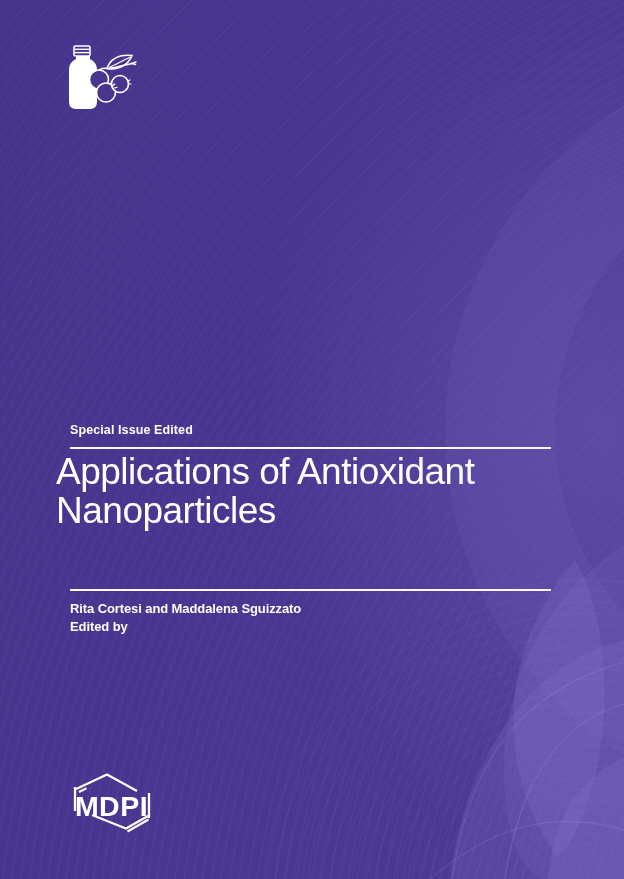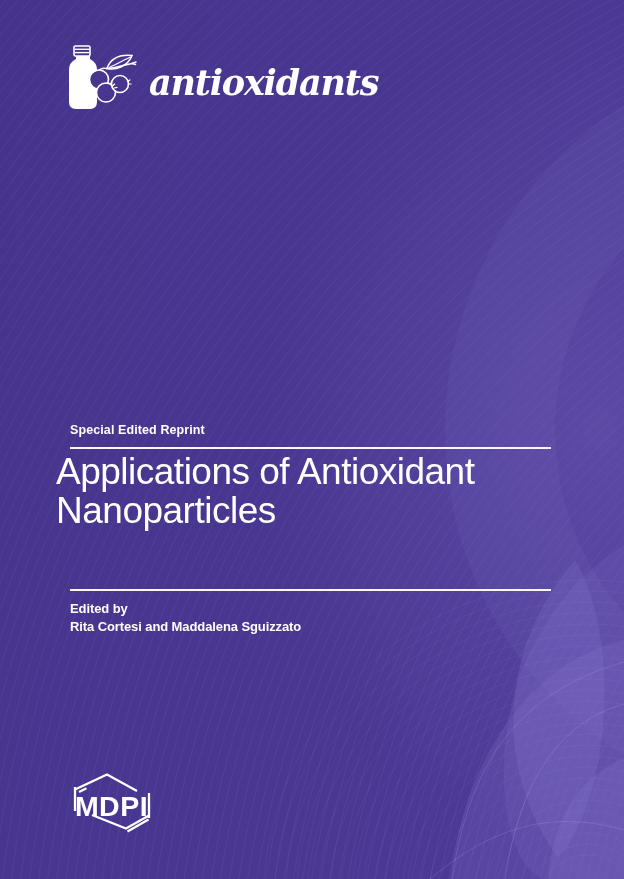--- a/index.html
+++ b/index.html
@@ -247,31 +247,30 @@
         <path d="M27,30.5 l-2,-2.2"></path>
           <path d="M29.5,29 l-0.6,-2.8"></path>
           <path d="M25.2,32.5 l-2.8,-0.8"></path>
         <path d="M46.5,44 l2.2,-2"></path>
           <path d="M44.5,42.6 l0.8,-2.6"></path>
           <path d="M48.2,46 l2.8,-0.6"></path>
         <path d="M61.5,39.5 l2.4,-1.6"></path>
           <path d="M62.2,42 l2.9,0"></path>
       </g>
     </svg>
-    <div class="jname">antioxidants</div>
   </header>
 
-  <div class="kicker">Special Edited Reprint</div>
+  <div class="kicker">Special Issue Edited</div>
   <div class="rule rule1"></div>
   <h1 class="title">Applications of Antioxidant Nanoparticles</h1>
   <div class="rule rule2"></div>
 
   <div class="edited">
+    <div>Rita Cortesi and Maddalena Sguizzato</div>
     <div>Edited by</div>
-    <div>Rita Cortesi and Maddalena Sguizzato</div>
   </div>
 
 
   <div class="mdpi">
     <svg viewBox="0 0 80 63" xmlns="http://www.w3.org/2000/svg">
       <g fill="none" stroke="#fff" stroke-width="2.3" stroke-linejoin="miter">
         <path d="M3,16 L3,40"></path>
         <path d="M3,18.5 L35,3.5 L65,20"></path>
         <path d="M7,21 L14.5,17.2"></path>
         <path d="M77,22 L77,47"></path>

